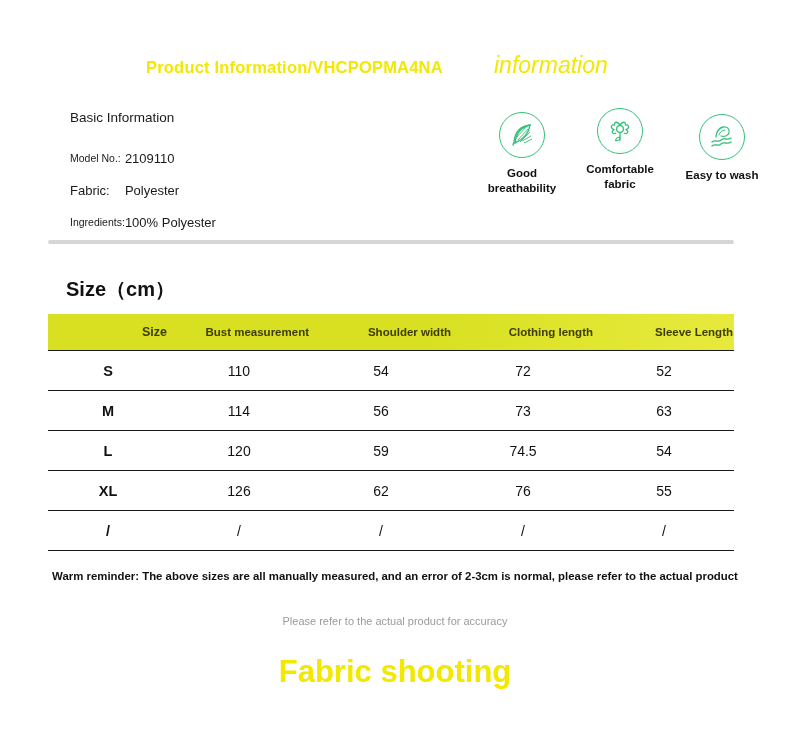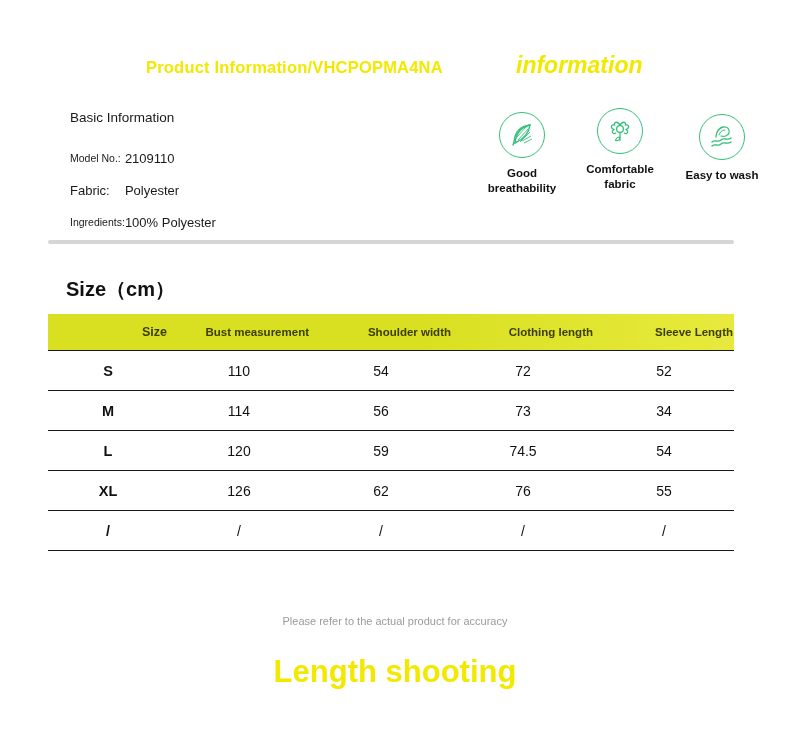--- a/index.html
+++ b/index.html
@@ -35,25 +35,25 @@
     left: 146px;
     top: 30px;
     font-size: 16.5px;
     font-weight: bold;
     color: #f2e800;
     letter-spacing: 0.2px;
     white-space: nowrap;
   }
   .header-sub {
     position: absolute;
-    left: 516px;
+    left: 494px;
     top: 24px;
     font-size: 23px;
     font-style: italic;
-    font-weight: bold;
+    font-weight: normal;
     color: #f2e800;
     white-space: nowrap;
   }
 
   
   .basic-title {
     position: absolute;
     left: 70px;
     top: 110px;
     font-size: 13.5px;
@@ -329,21 +329,21 @@
         <td>110</td>
         <td>54</td>
         <td>72</td>
         <td>52</td>
       </tr>
       <tr>
         <td class="sz">M</td>
         <td>114</td>
         <td>56</td>
         <td>73</td>
-        <td>34</td>
+        <td>63</td>
       </tr>
       <tr>
         <td class="sz">L</td>
         <td>120</td>
         <td>59</td>
         <td>74.5</td>
         <td>54</td>
       </tr>
       <tr>
         <td class="sz">XL</td>
@@ -355,20 +355,21 @@
       <tr>
         <td class="sz">/</td>
         <td>/</td>
         <td>/</td>
         <td>/</td>
         <td>/</td>
       </tr>
     </tbody>
   </table>
 
+  <div class="reminder-1">Warm reminder: The above sizes are all manually measured, and an error of 2-3cm is normal, please refer to the actual product</div>
   <div class="reminder-2">
     <br>
     <span>Please refer to the actual product for accuracy</span>
   </div>
 
-  <div class="footer-title">Length shooting</div>
+  <div class="footer-title">Fabric shooting</div>
 
 </div>
 
 </body></html>

